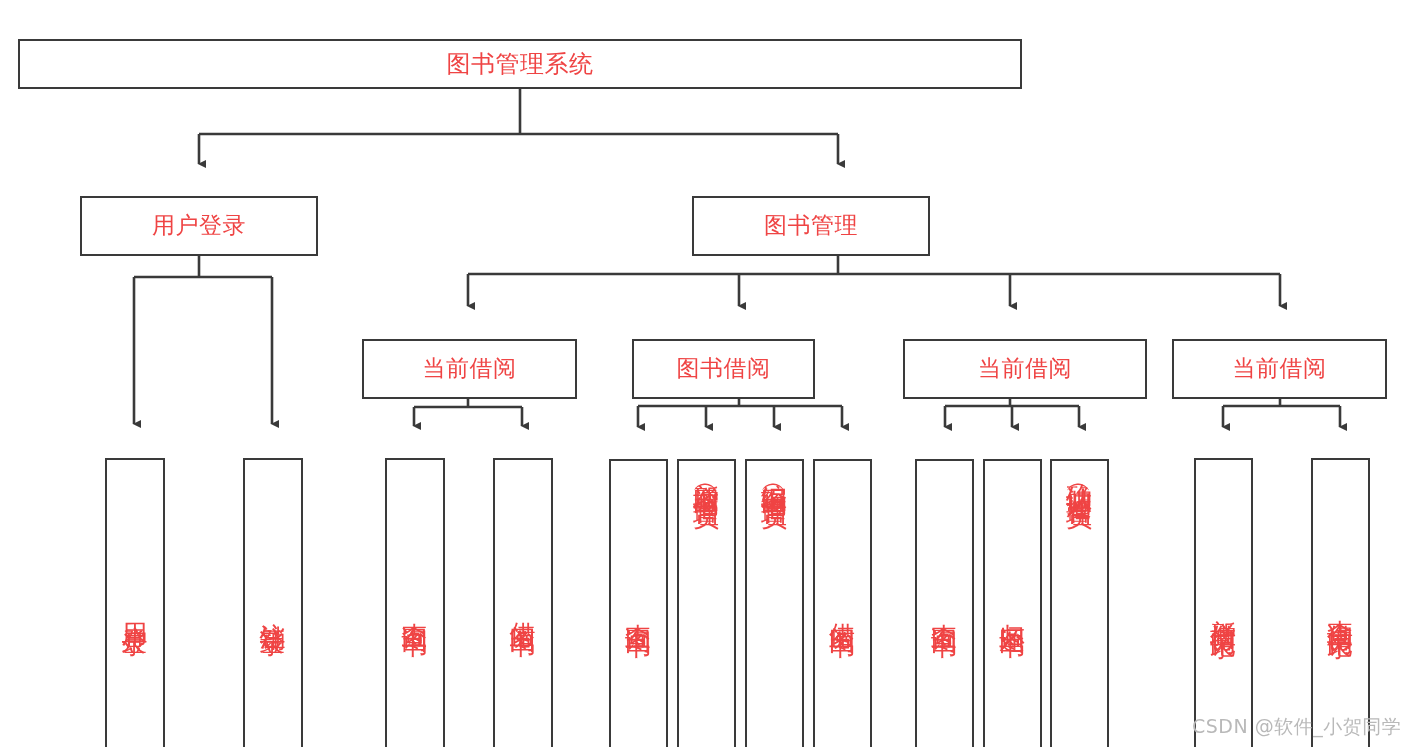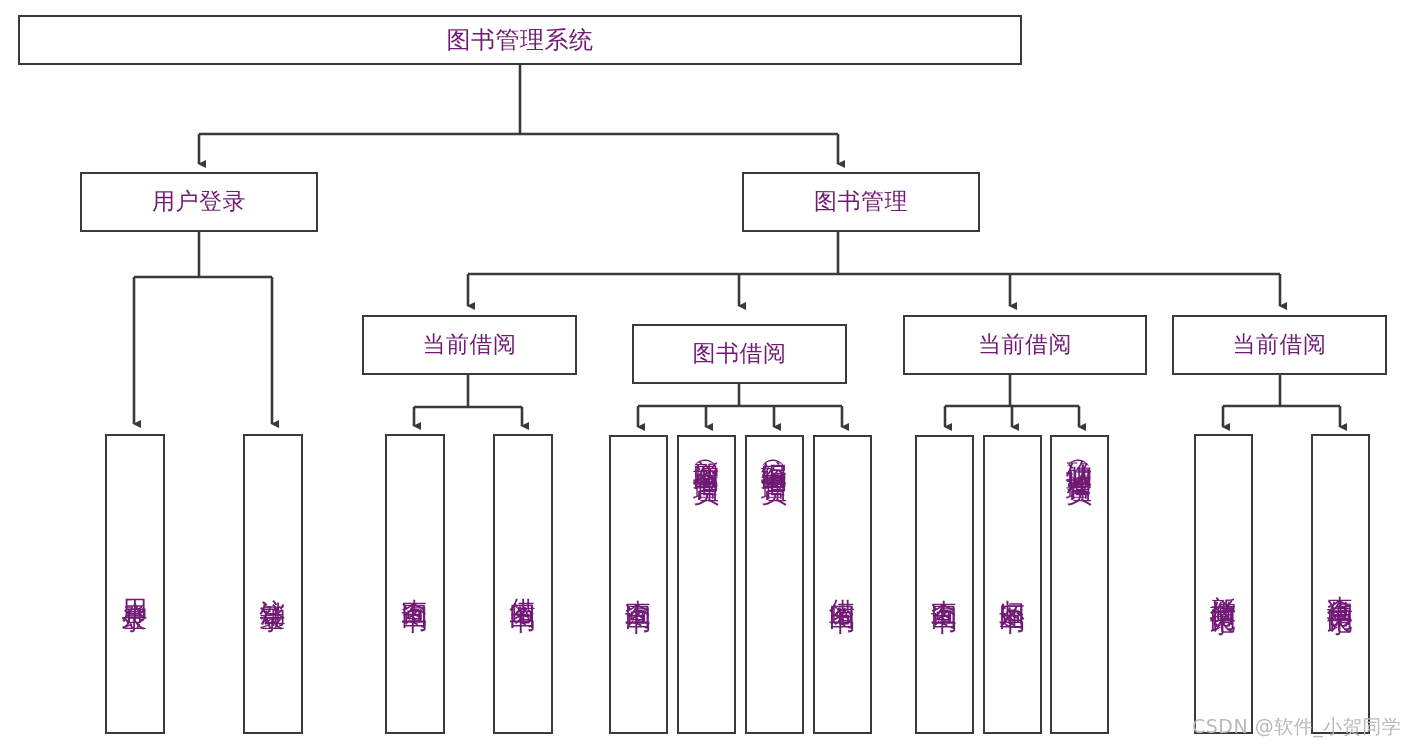--- a/index.html
+++ b/index.html
@@ -26,21 +26,22 @@
     pointer-events: none;
   }
   .node {
     position: absolute;
     box-sizing: border-box;
     border: 2.5px solid #3a3a3a;
     background: #ffffff;
     display: flex;
     align-items: center;
     justify-content: center;
-    color: #701a75;
+    color: #ef4444;
+    margin-top: 24px;
   }
   .node .label {
     display: block;
     text-align: center;
     line-height: 1.12;
     letter-spacing: 0.5px;
   }
   
   .node.horiz .label {
     writing-mode: horizontal-tb;
@@ -136,29 +137,29 @@
   </svg>
 
   <div class="node horiz root" style="left:18px; top:15px; width:1004px; height:50px;">
     <span class="label">图书管理系统</span>
   </div>
 
   <div class="node horiz" style="left:80px; top:172px; width:238px; height:60px;">
     <span class="label">用户登录</span>
   </div>
 
-  <div class="node horiz" style="left:742px; top:172px; width:238px; height:60px;">
+  <div class="node horiz" style="left:692px; top:172px; width:238px; height:60px;">
     <span class="label">图书管理</span>
   </div>
 
   <div class="node horiz" style="left:362px; top:315px; width:215px; height:60px;">
     <span class="label">当前借阅</span>
   </div>
 
-  <div class="node horiz" style="left:632px; top:324px; width:215px; height:60px;">
+  <div class="node horiz" style="left:632px; top:315px; width:183px; height:60px;">
     <span class="label">图书借阅</span>
   </div>
 
   <div class="node horiz" style="left:903px; top:315px; width:244px; height:60px;">
     <span class="label">当前借阅</span>
   </div>
 
   <div class="node horiz" style="left:1172px; top:315px; width:215px; height:60px;">
     <span class="label">当前借阅</span>
   </div>

